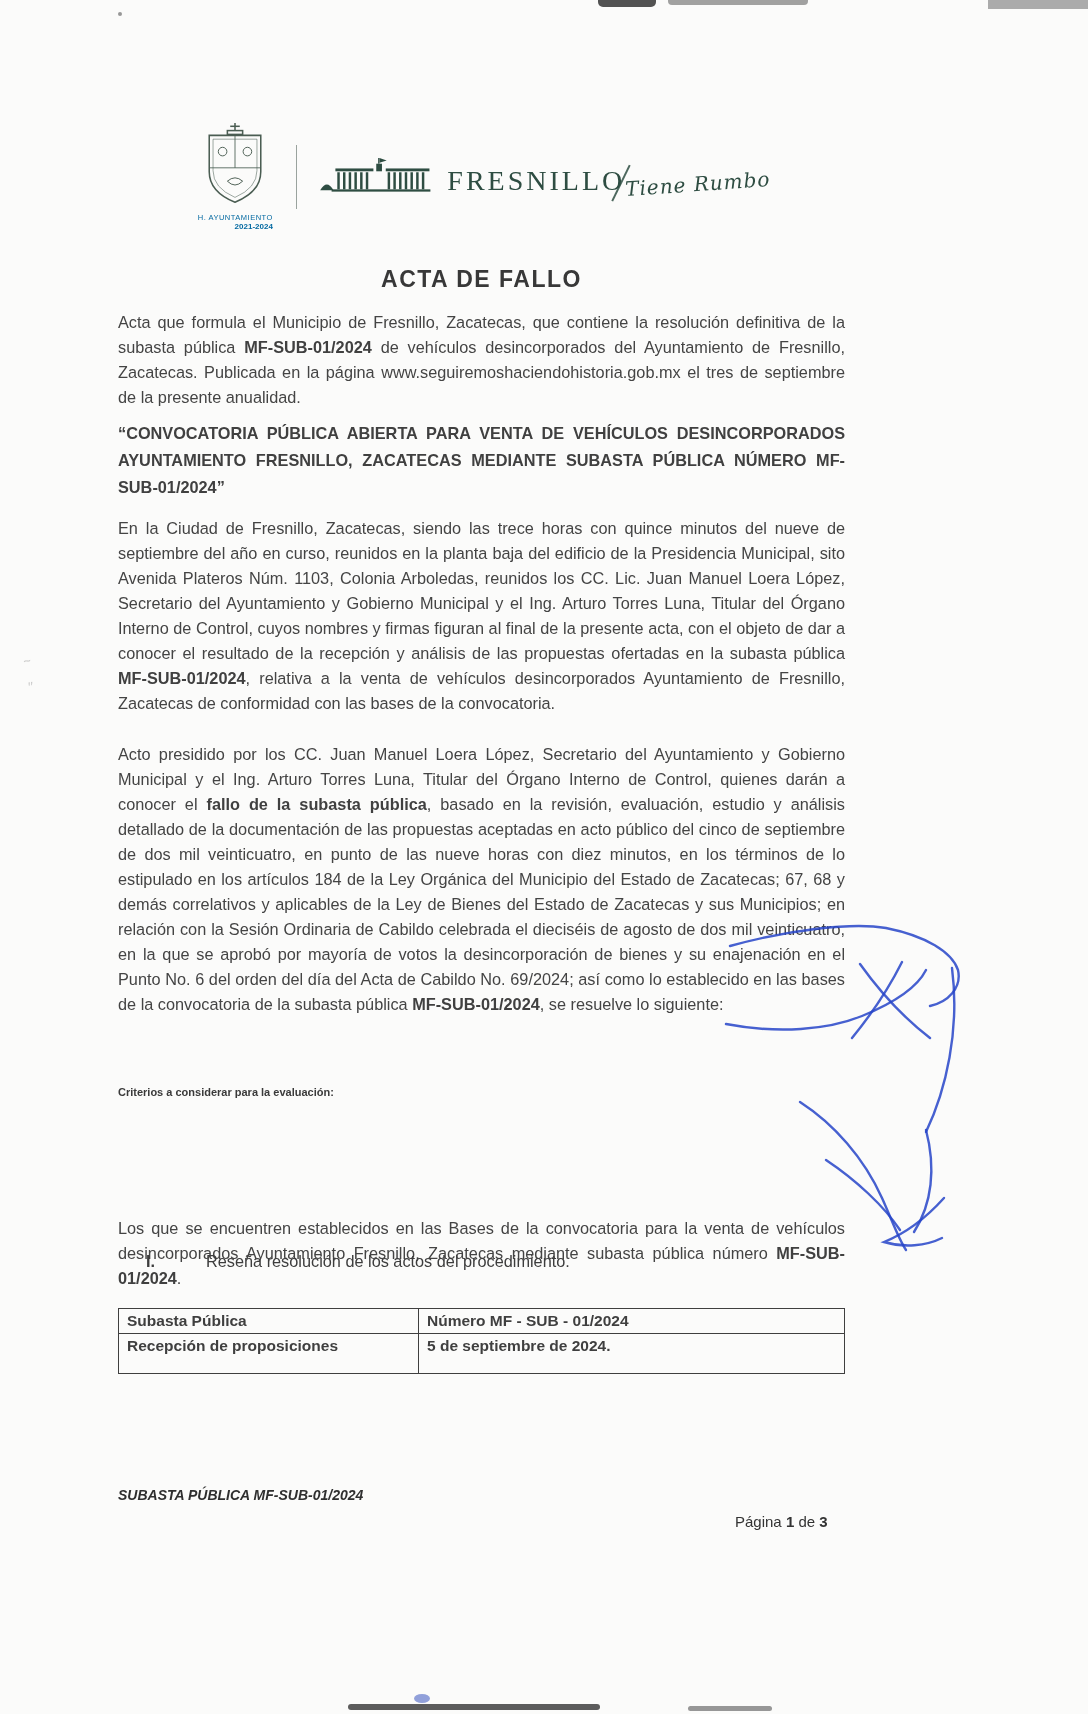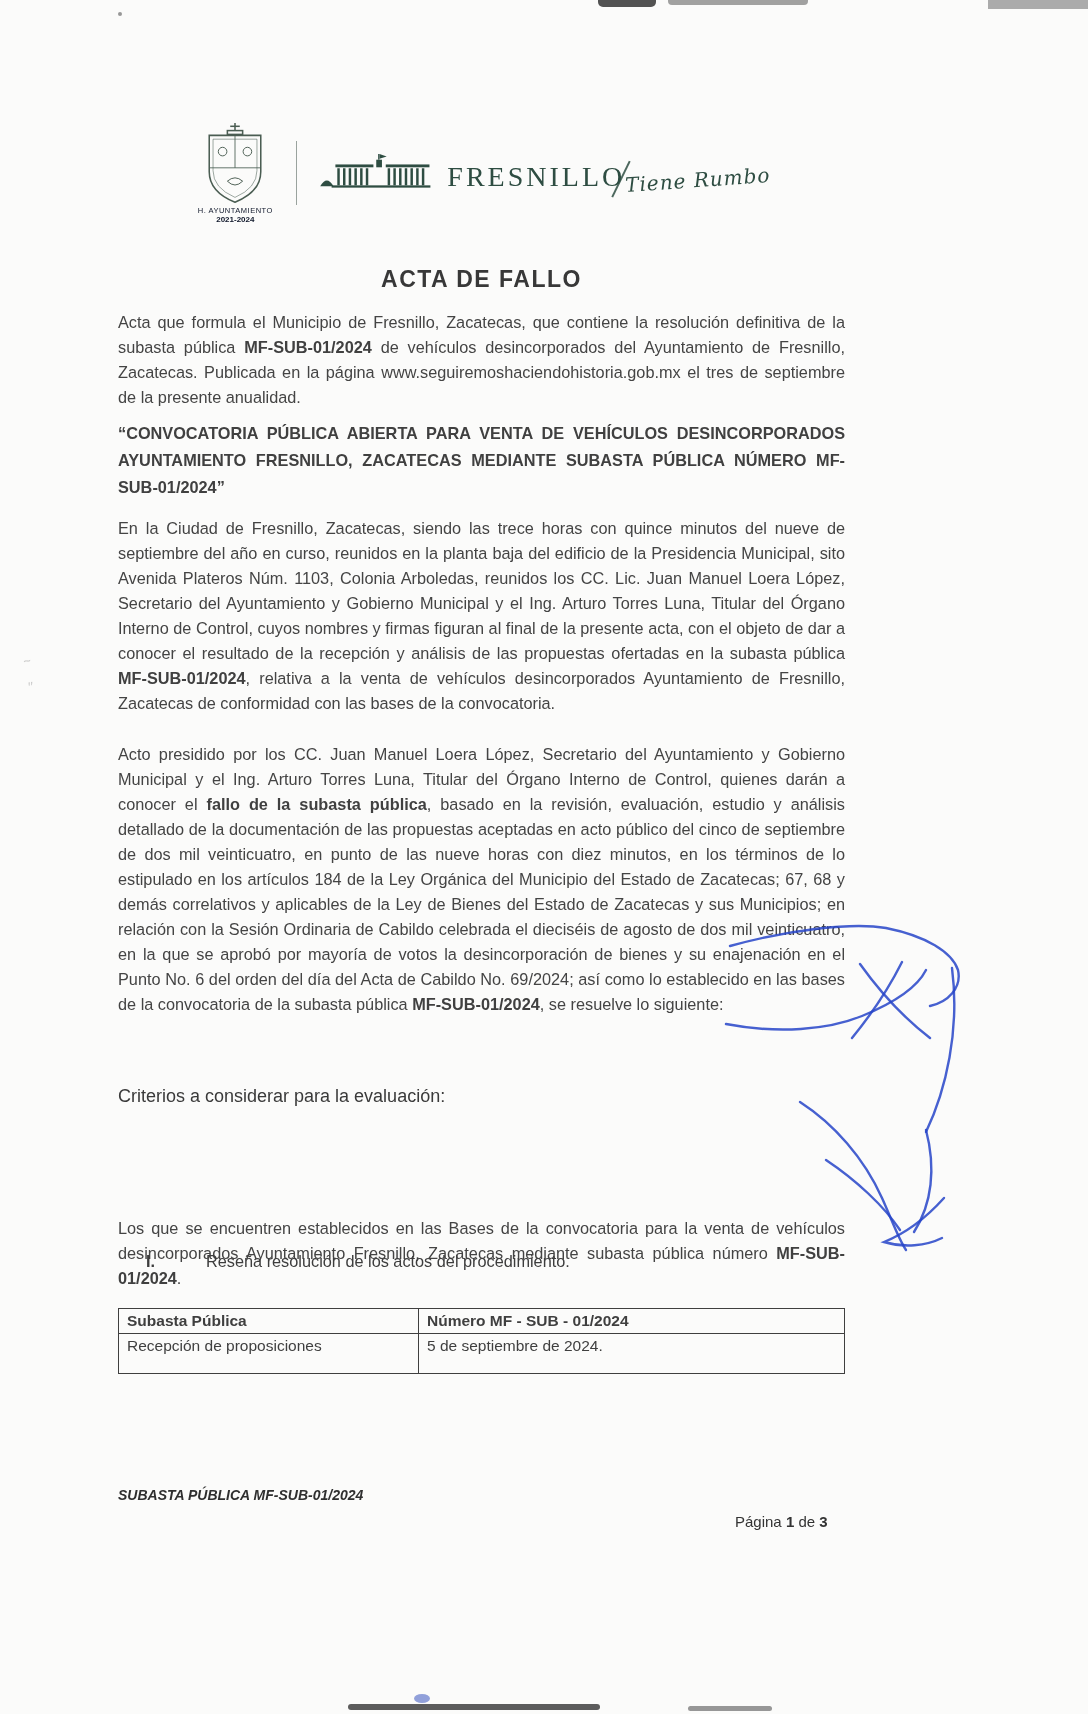--- a/index.html
+++ b/index.html
@@ -13,23 +13,23 @@
   }
   .page { position:absolute; inset:0; }
   .content { position:absolute; left:118px; top:0; width:727px; height:100%; }
 
   
   .header {
     position:absolute; top:122px; left:0; right:0;
     display:flex; justify-content:center; align-items:center; gap:18px;
   }
   .crest-block { display:flex; flex-direction:column; align-items:center; width:86px; }
-  .crest-caption { margin-top:0; text-align:center; color:#0f172a; line-height:9px; }
+  .crest-caption { margin-top:7px; text-align:center; color:#0369a1; line-height:9px; }
   .crest-caption .l1 { font-size:7.5px; letter-spacing:0.5px; }
-  .crest-caption .l2 { font-size:8px; font-weight:bold; }
+  .crest-caption .l2 { font-size:8px; font-weight:bold;text-align:right; }
   .logo-divider { width:1px; height:64px; background:#9aa39e; }
   .brand-block { display:flex; flex-direction:row; align-items:flex-end; }
   .brand-name {
     position:relative;
     font-family:"Liberation Serif", serif;
     font-size:28px; letter-spacing:3px; color:#2e4d42; line-height:30px;
   }
   .brand-name::after {
     content:""; position:absolute; right:4px; top:-3px;
     width:1.6px; height:40px; background:#2e4d42;
@@ -46,31 +46,31 @@
   .title {
     top:266px; text-align:center; font-size:23px; font-weight:bold;
     letter-spacing:1.5px; color:#383838;
   }
   .para { font-size:16.3px; line-height:25px; text-align:justify; color:#444; }
   .para b { color:#404040; }
   .p-intro { top:310px; }
   .p-convocatoria { top:420px; font-weight:bold; line-height:27px; color:#3a3a3a; }
   .p-ciudad { top:516px; }
   .p-acto { top:742px; }
-  .h-criterios { top:1086px; font-size:18px; font-weight:normal; color:#3a3a3a; }
+  .h-criterios { top:1086px; font-size:11px; font-weight:bold; color:#3a3a3a; }
   .p-criterios { top:1172px;margin-top:44px; }
   .item-row { top:1252px; display:flex; font-size:16.3px; }
   .item-num { margin-left:28px; font-weight:bold; width:60px; }
 
   
   .doc-table {
     position:absolute; top:1308px; left:0; width:100%;
     border-collapse:collapse; font-size:15.5px; color:#3f3f3f;
   }
-  .doc-table td { border:1.6px solid #3f3f3f; padding:3px 8px; vertical-align:top; }
+  .doc-table td { border:1.6px solid #3f3f3f; padding:3px 8px; vertical-align:top;font-weight:bold; }
   .doc-table .c1 { width:300px;margin-top:47px; }
   .doc-table tr.hdr td { font-weight:bold; }
   .doc-table tr.r2 td { height:40px; }
 
   
   .footer-left {
     position:absolute; left:118px; top:1487px;
     font-size:14px; font-weight:bold; font-style:italic; color:#2f2f2f;
   }
   .footer-right { position:absolute; left:735px; top:1513px; font-size:15px; color:#333; }

